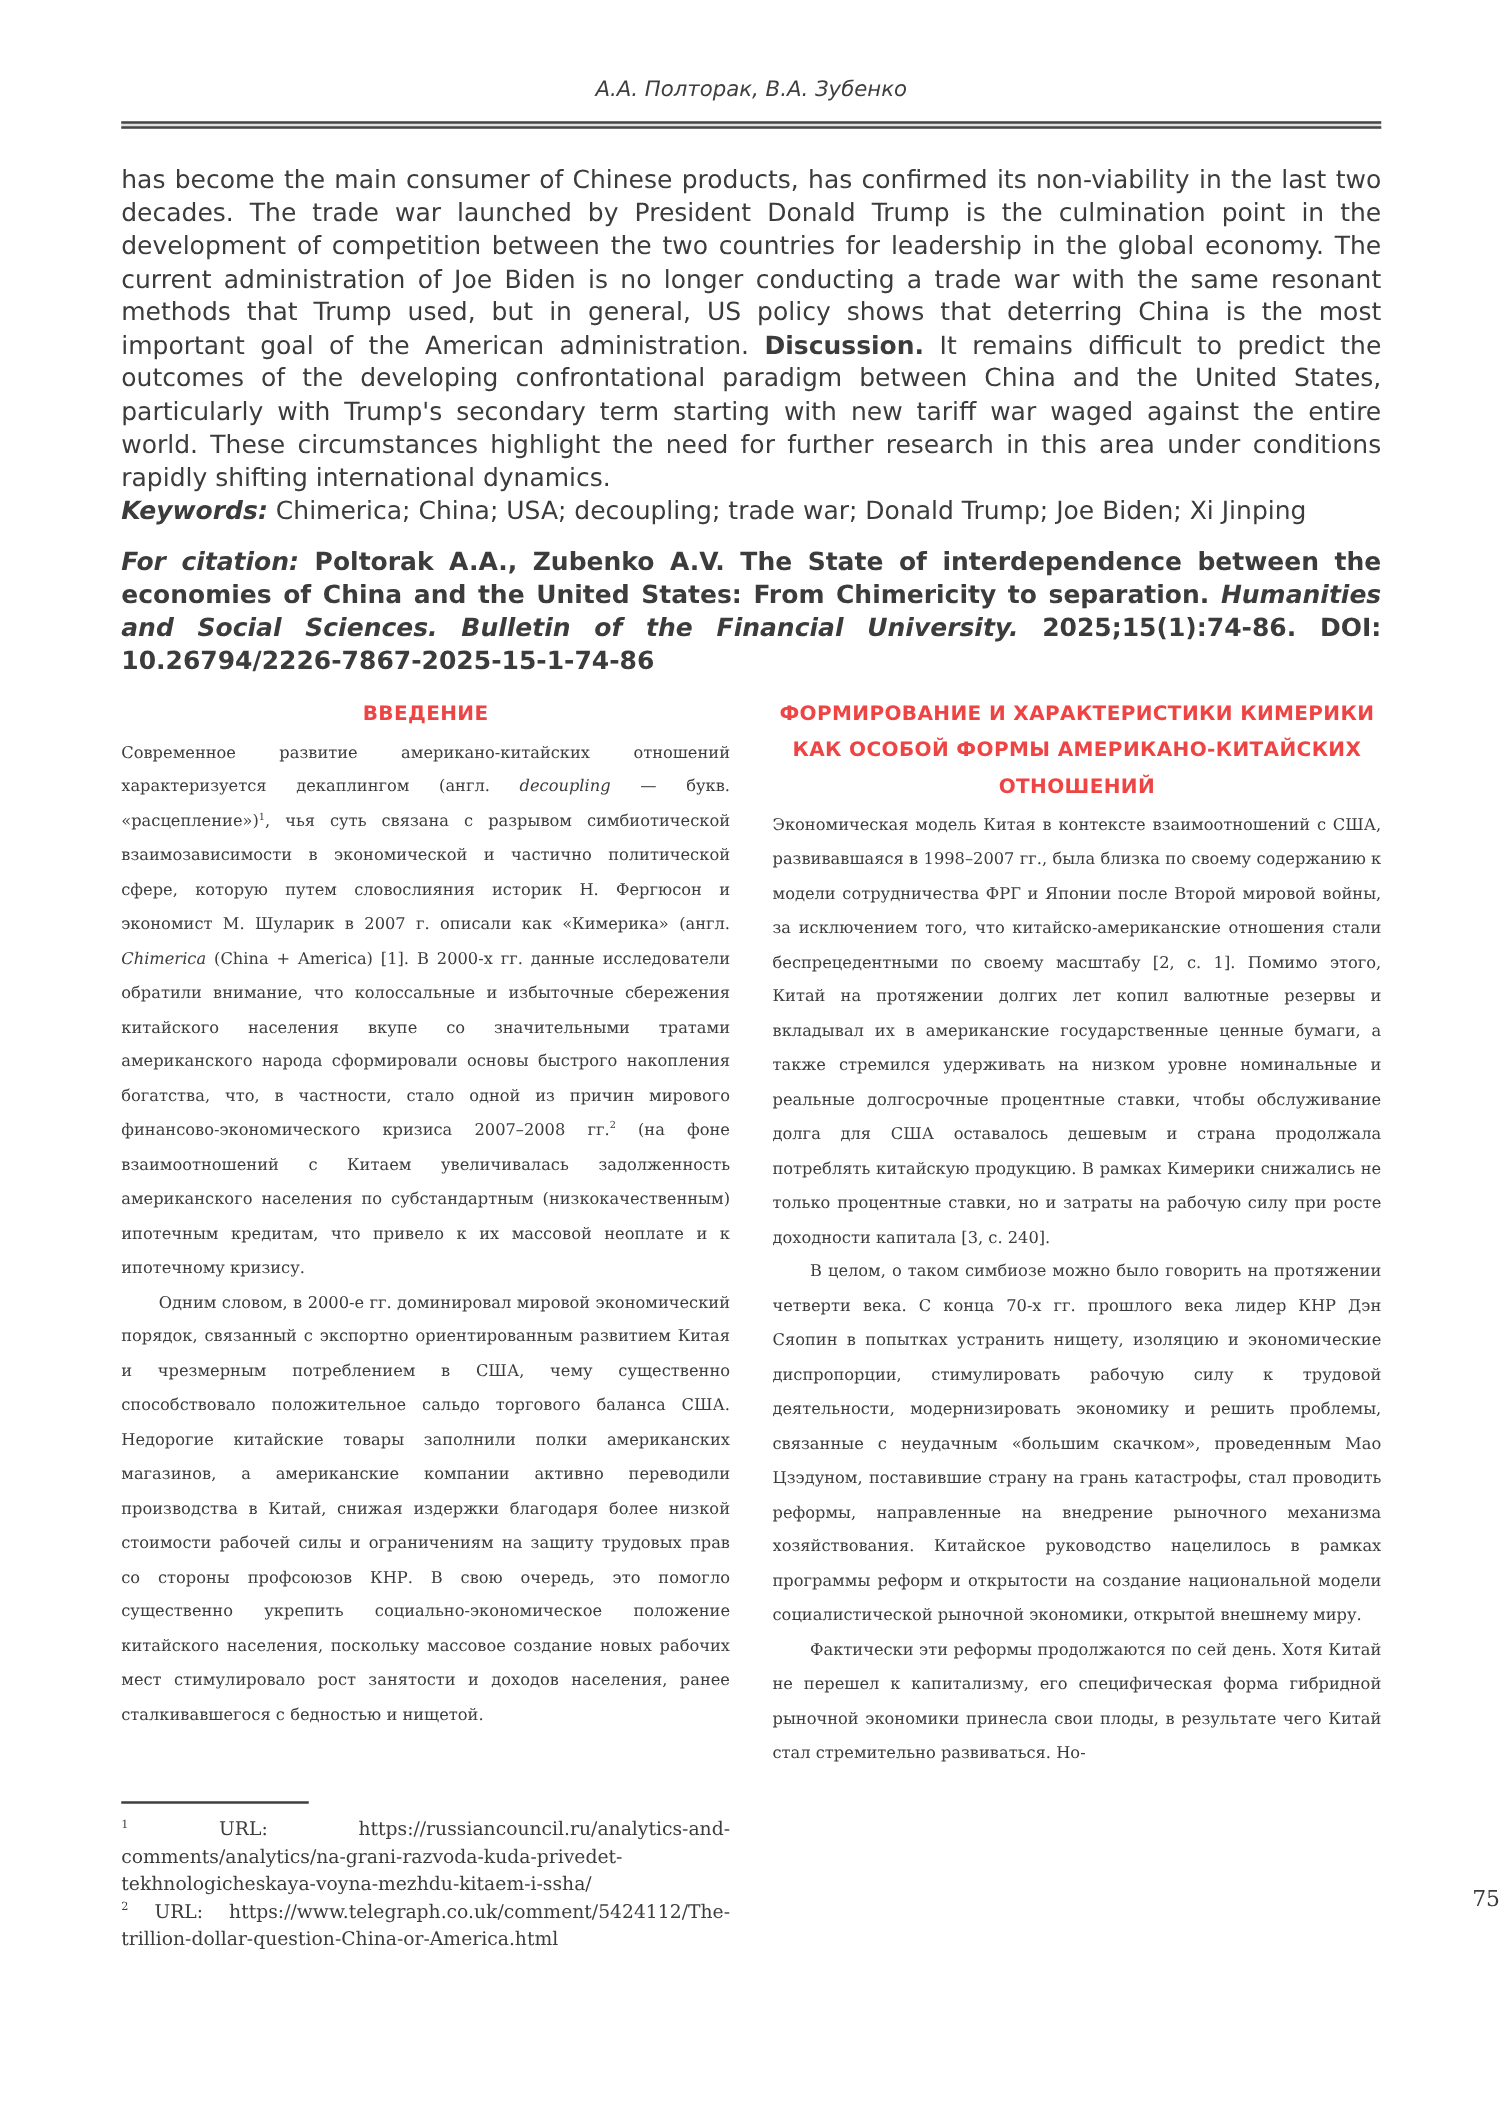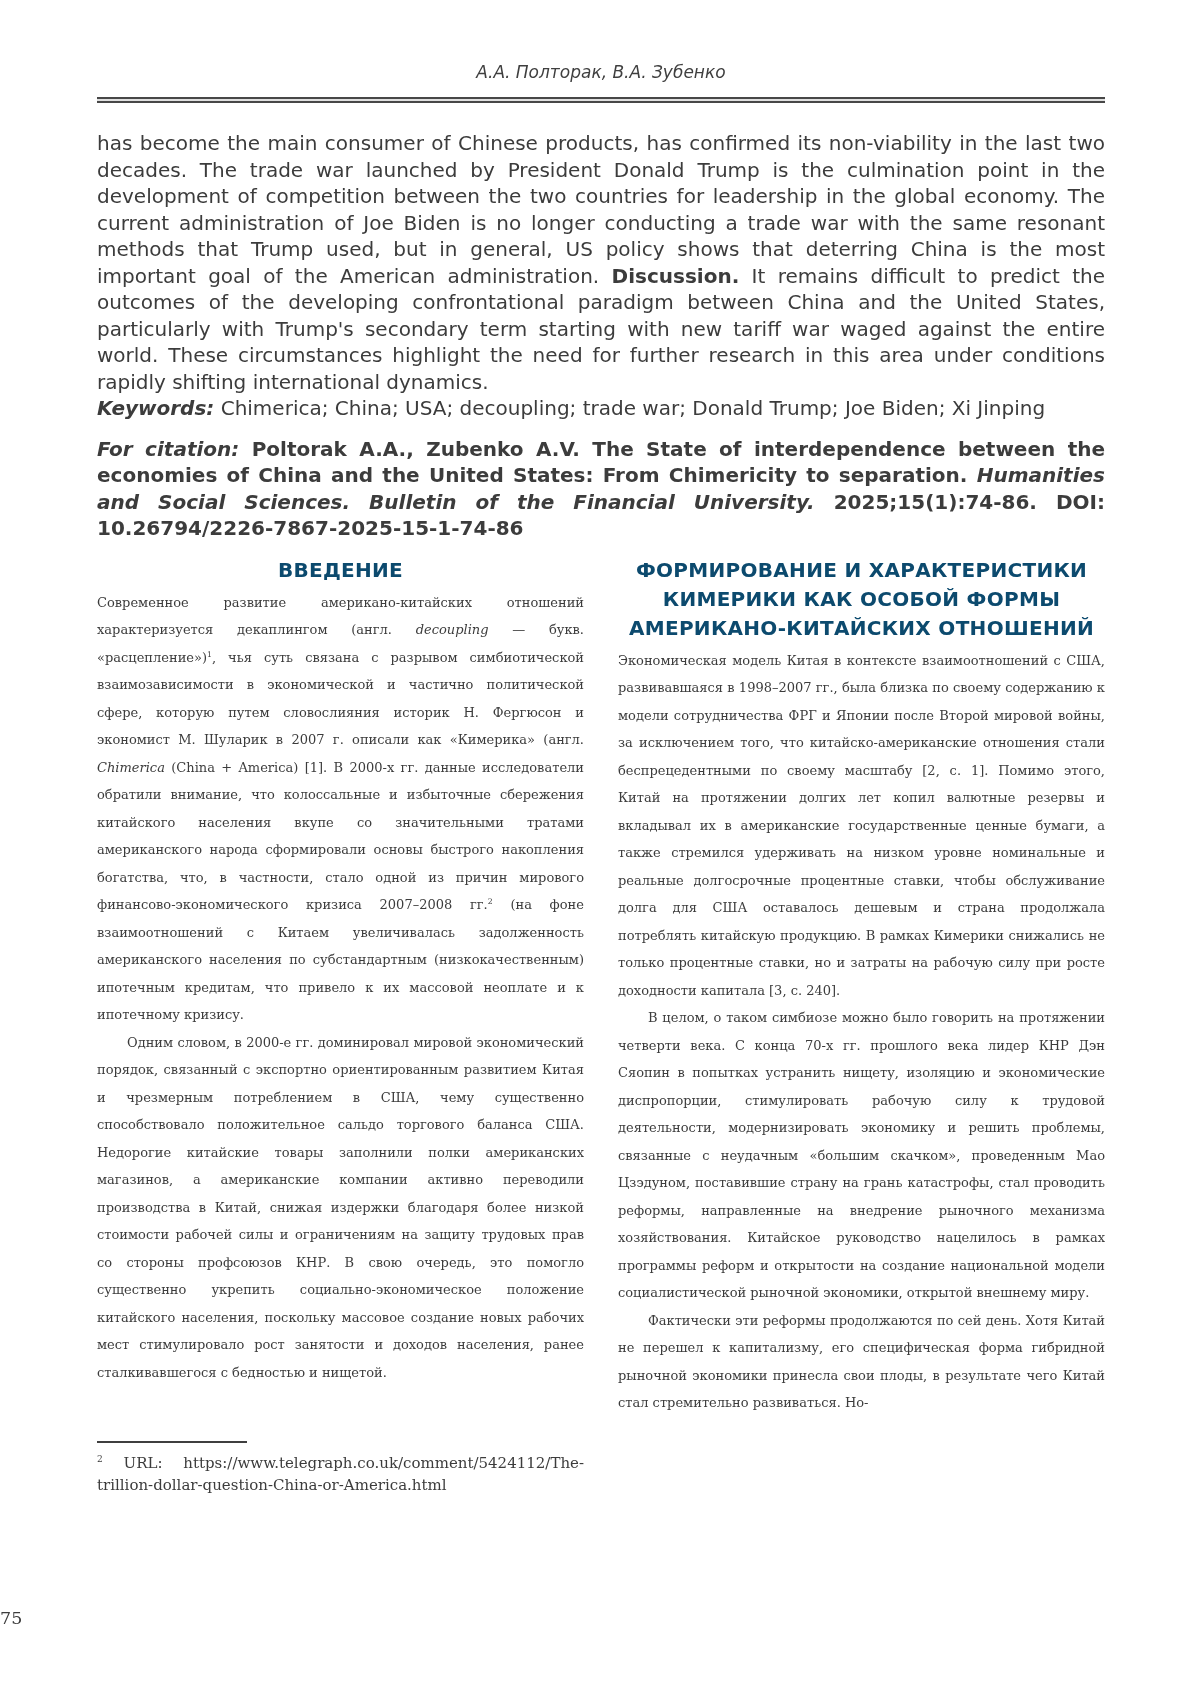--- a/index.html
+++ b/index.html
@@ -42,26 +42,26 @@
     font-weight:bold;
     font-size:20px;
     line-height:26.5px;
     text-align:justify;
   }
 
   .columns { margin-top:14px; display:flex; gap:34px; }
   .col { width:487px; }
   .col-heading {
     margin:0 0 4px 0;
-    font-size:20px;
+    font-size:16px;
     line-height:29px;
     font-weight:bold;
     text-align:center;
     letter-spacing:0.3px;
-    color:#0c4a6e;
+    color:#ef4444;
   }
   .body-text {
     font-family:"DejaVu Serif", serif;
     font-size:13px;
     line-height:27.5px;
     text-align:justify;
     color:#3c3c3c;
   }
   .body-text p.indent { text-indent:30px; }
   .clamp-left  { max-height:958px;  overflow:hidden; }
@@ -85,23 +85,23 @@
     font-family:"DejaVu Serif", serif;
     font-size:15px;
     line-height:22px;
     text-align:justify;
     overflow-wrap:break-word;
     color:#3c3c3c;
   }
 
   .page-number {
     position:absolute;
-    left:0; top:1608px;
+    left:0; top:1510px;
     width:100%;
-    text-align:left;
+    text-align:right;
     font-family:"DejaVu Serif", serif;
     font-size:17.5px;
     color:#3c3c3c;
   }
 </style>
 </head>
 <body>
 
 <div class="page">
   <div class="content">
@@ -134,19 +134,23 @@
           <p class="indent"><span>Фактически эти реформы продолжаются по сей день. Хотя Китай не перешел к капитализму, его специфическая форма гибридной рыночной экономики принесла свои плоды, в результате чего Китай стал стремительно развиваться. Но-</span></p>
         </div>
       </div>
 
     </div>
   </div>
 
   <div class="footnotes">
     <div class="footnote-rule"></div>
     <div class="footnote">
+      <sup class="sup">1</sup>
+      <span>URL: https://russiancouncil.ru/analytics-and-comments/analytics/na-grani-razvoda-kuda-privedet-tekhnologicheskaya-voyna-mezhdu-kitaem-i-ssha/</span>
+    </div>
+    <div class="footnote">
       <sup class="sup">2</sup>
       <span>URL: https://www.telegraph.co.uk/comment/5424112/The-trillion-dollar-question-China-or-America.html</span>
     </div>
   </div>
 
   <div class="page-number">75</div>
 </div>
 
 </body></html>

